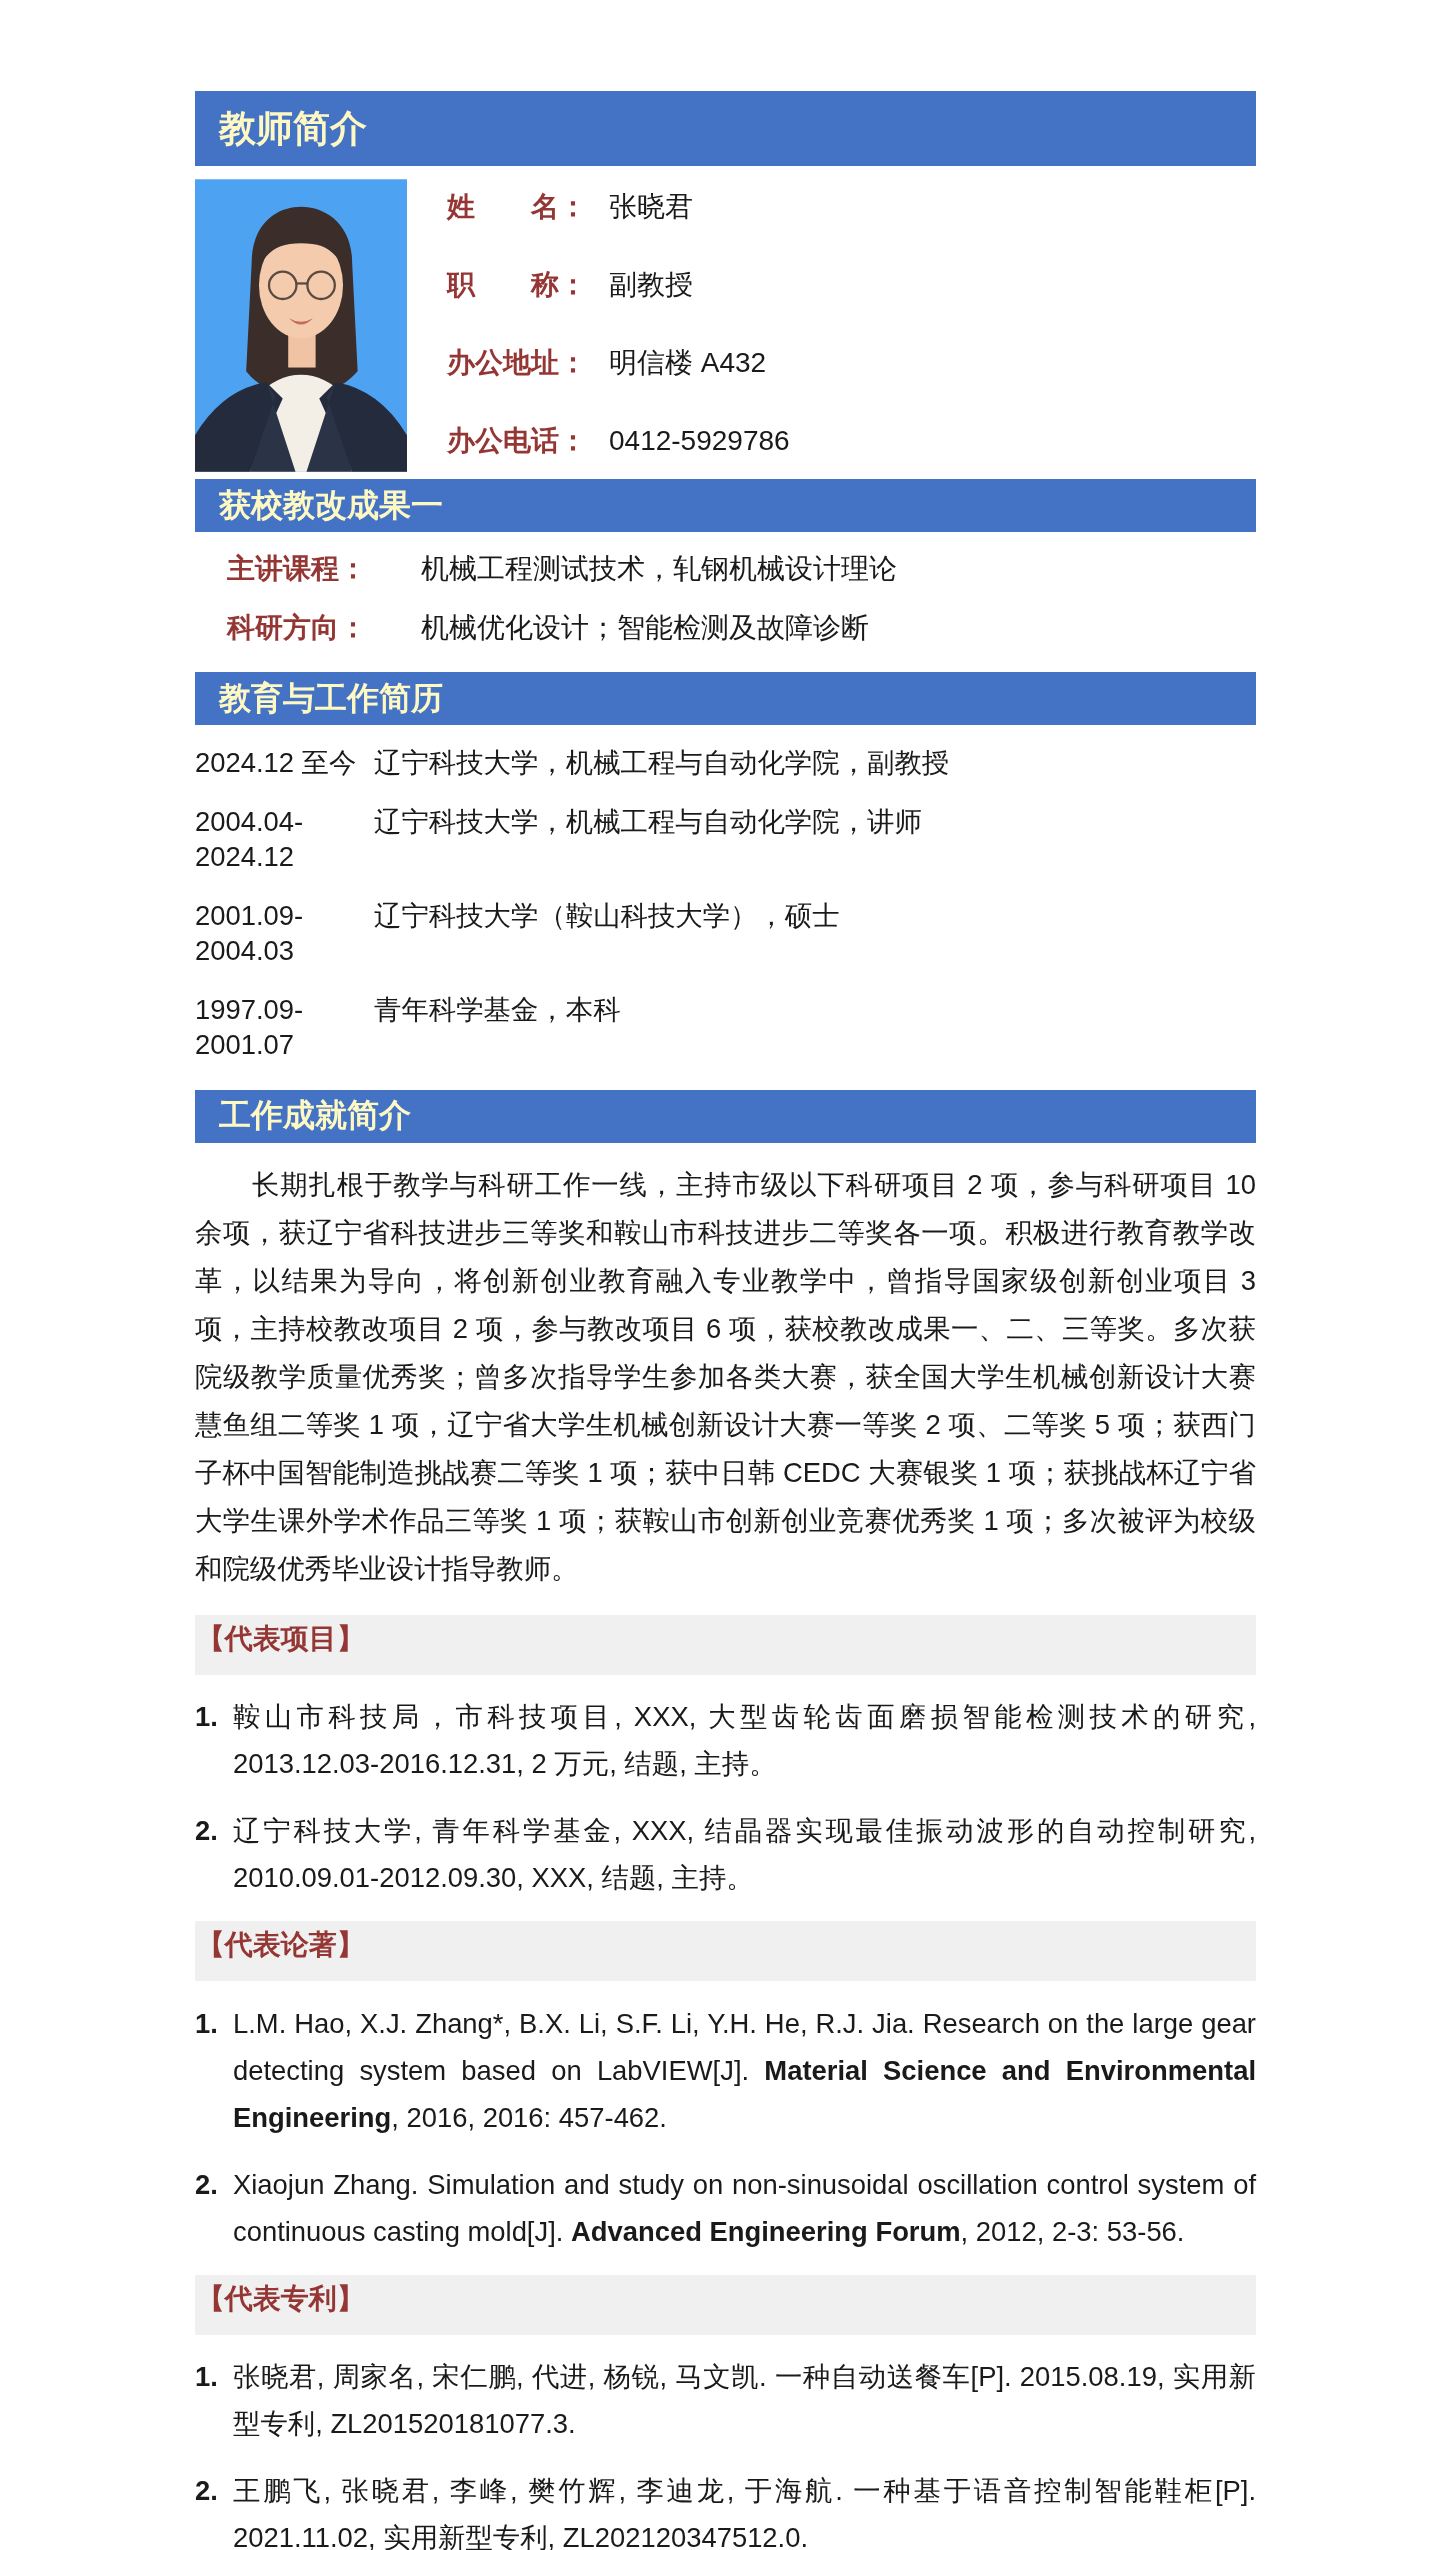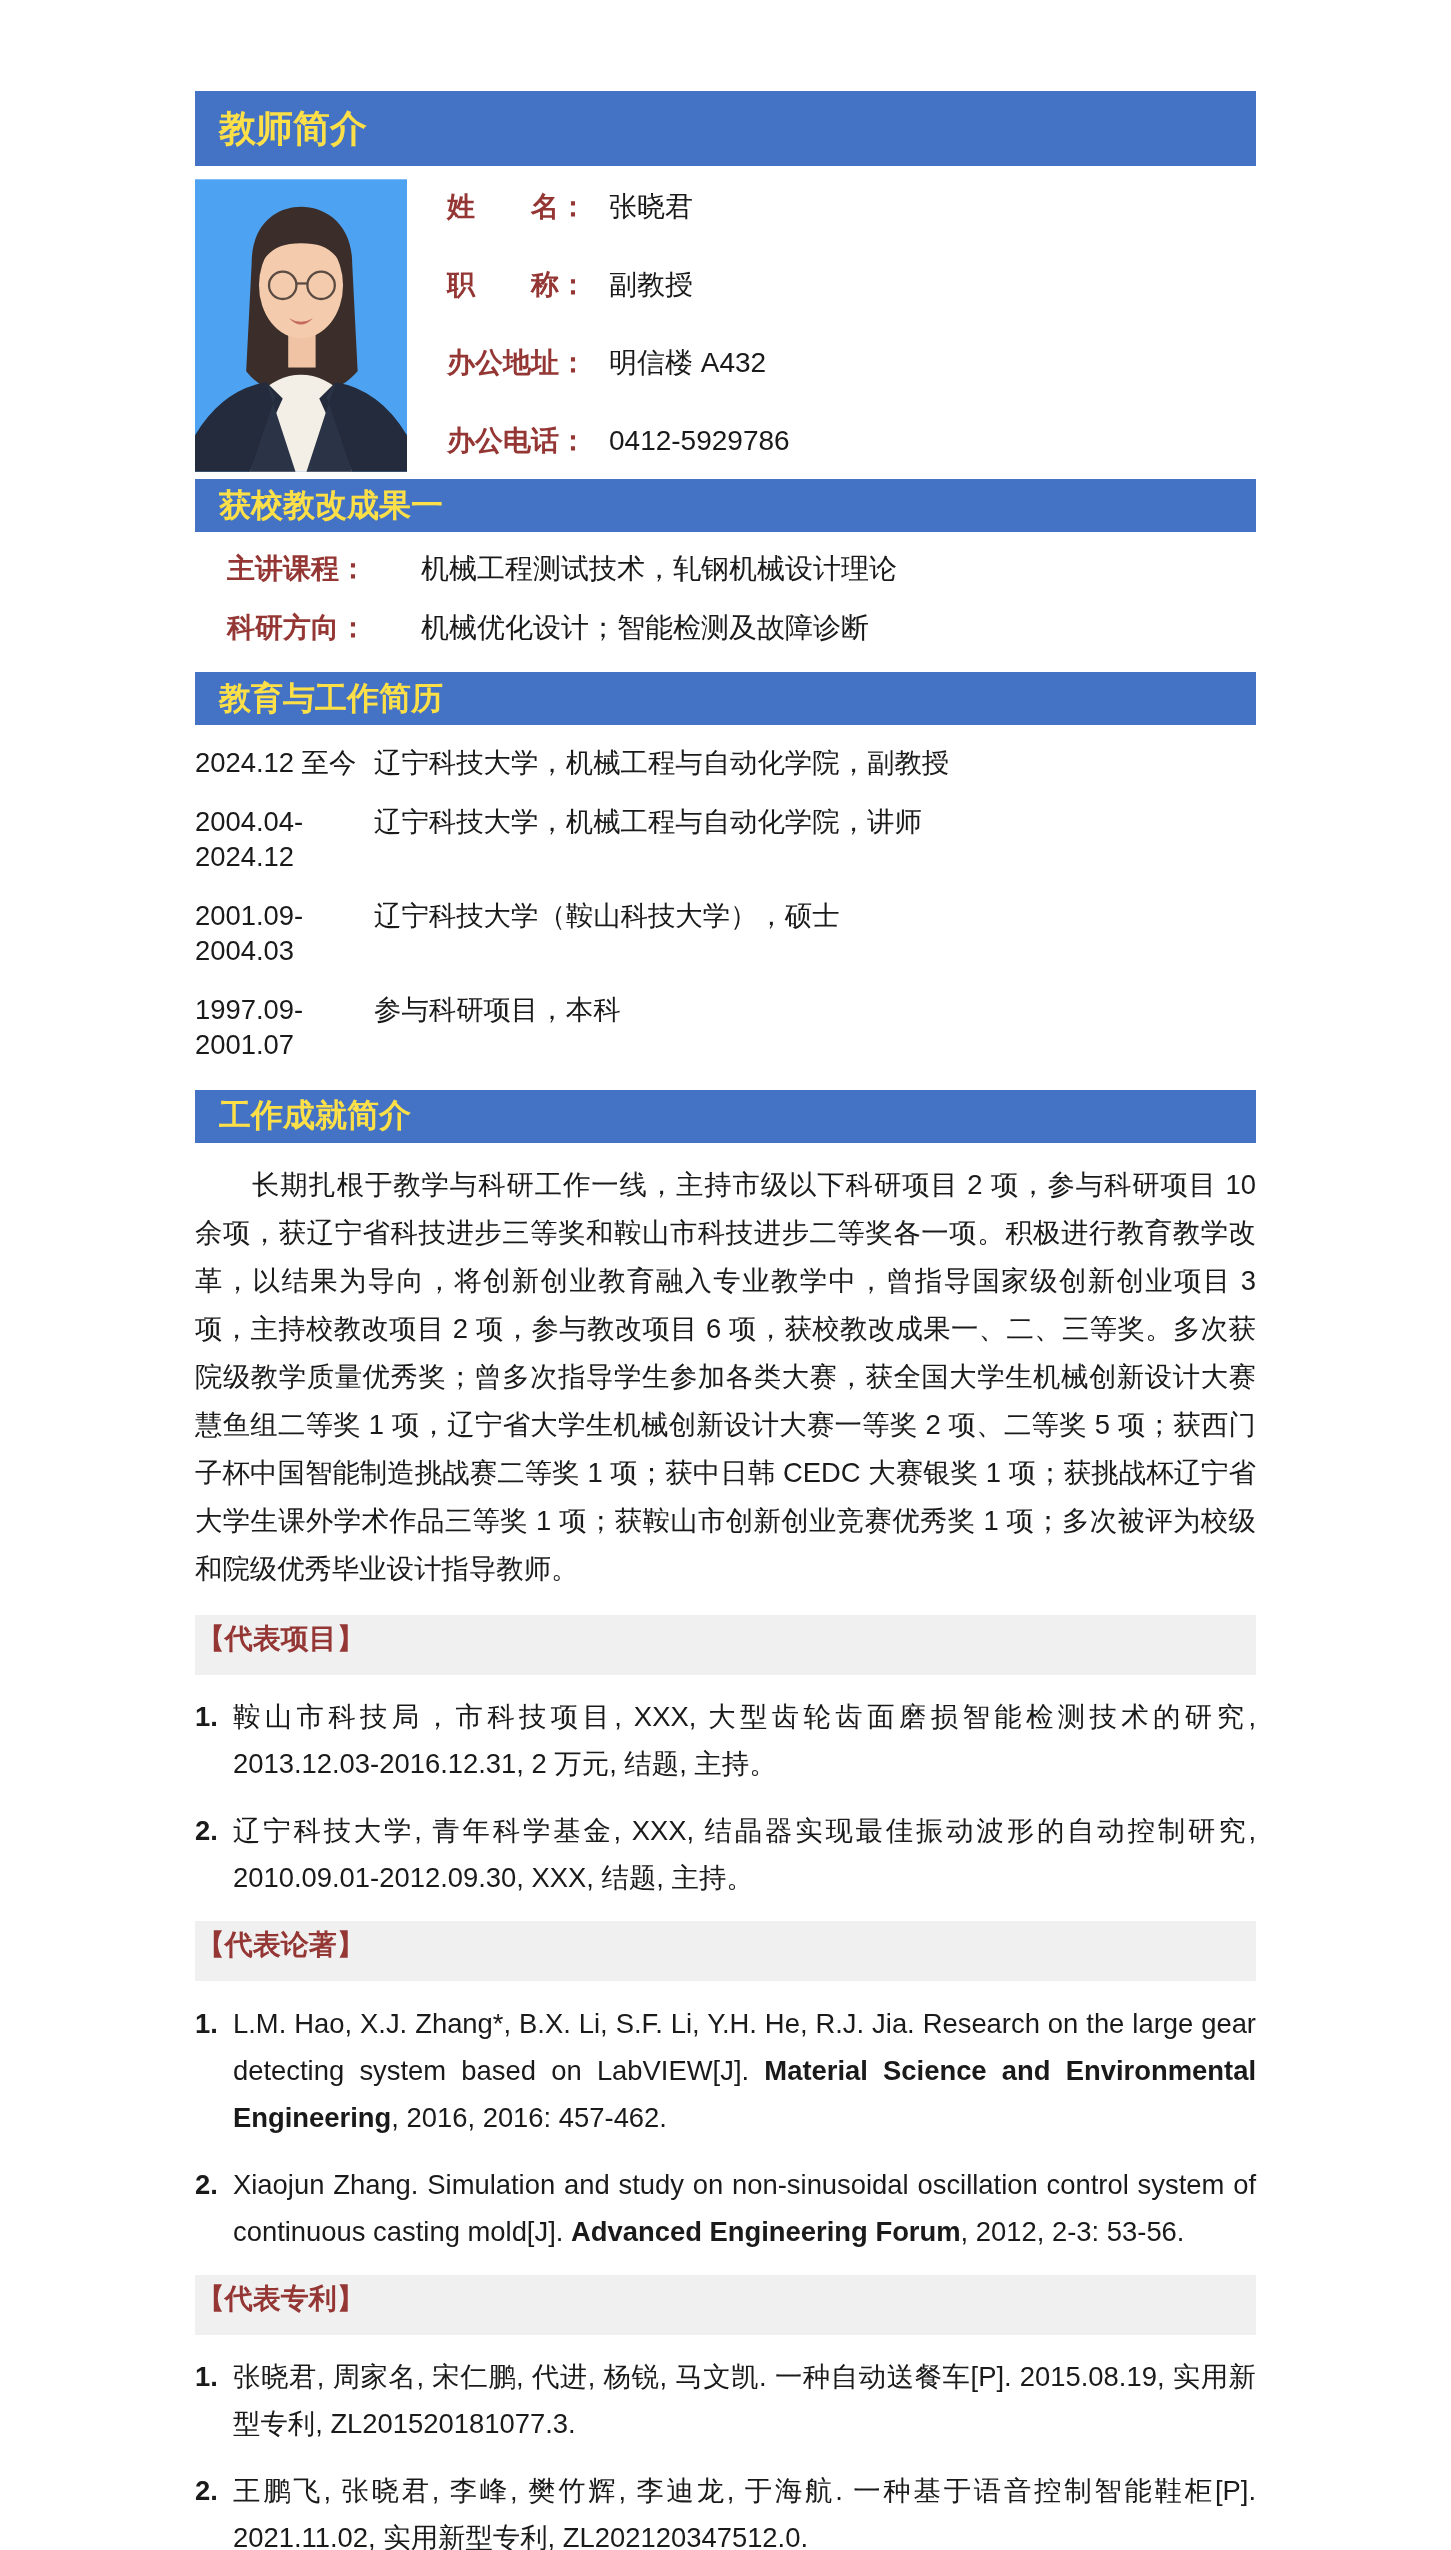--- a/index.html
+++ b/index.html
@@ -2,21 +2,21 @@
 <html style="font-size:14.6px"><head>
 <meta charset="utf-8">
 <style>
   * { margin:0; padding:0; box-sizing:border-box; }
   html,body { background:#ffffff; }
   body { font-family:"Liberation Sans","DejaVu Sans",sans-serif; color:#1a1a1a; }
   .page { width:1451px; height:2550px; background:#ffffff; overflow:hidden; position:relative; }
   .content { width:1061px; margin:0 auto; padding-top:91px; }
 
   
-  .bar { background:#4472C4; color:#fde047; font-weight:bold; display:flex; align-items:center; padding-left:24px; }
+  .bar { background:#4472C4; color:#fef9c3; font-weight:bold; display:flex; align-items:center; padding-left:24px; }
   .title-bar { height:75px; font-size:37px; }
   .section-bar { height:53px; font-size:32px; }
 
   
   .profile { display:flex; margin-top:12.8px; height:293px; }
   .photo { width:212px; height:293px; flex:none; overflow:hidden; }
   .photo svg { display:block; }
   .info { flex:1; display:flex; flex-direction:column; justify-content:space-between; padding:9.1px 0 12.8px 40px;gap:16px; }
   .info-row { font-size:28px; line-height:37px; white-space:nowrap; }
   .label { color:#943634; font-weight:bold; margin-right:22px; }
@@ -118,21 +118,21 @@
       <div class="edu-row">
         <span class="period">2004.04-2024.12</span>
           <span class="detail">辽宁科技大学，机械工程与自动化学院，讲师</span>
       </div>
       <div class="edu-row">
         <span class="period">2001.09-2004.03</span>
           <span class="detail">辽宁科技大学（鞍山科技大学），硕士</span>
       </div>
       <div class="edu-row">
         <span class="period">1997.09-2001.07</span>
-          <span class="detail">参与科研项目，本科</span>
+          <span class="detail">青年科学基金，本科</span>
       </div>
     </div>
 
     <div class="bar section-bar">
       <span>工作成就简介</span>
     </div>
     <p class="achievement-text">长期扎根于教学与科研工作一线，主持市级以下科研项目 2 项，参与科研项目 10 余项，获辽宁省科技进步三等奖和鞍山市科技进步二等奖各一项。积极进行教育教学改革，以结果为导向，将创新创业教育融入专业教学中，曾指导国家级创新创业项目 3 项，主持校教改项目 2 项，参与教改项目 6 项，获校教改成果一、二、三等奖。多次获院级教学质量优秀奖；曾多次指导学生参加各类大赛，获全国大学生机械创新设计大赛慧鱼组二等奖 1 项，辽宁省大学生机械创新设计大赛一等奖 2 项、二等奖 5 项；获西门子杯中国智能制造挑战赛二等奖 1 项；获中日韩 CEDC 大赛银奖 1 项；获挑战杯辽宁省大学生课外学术作品三等奖 1 项；获鞍山市创新创业竞赛优秀奖 1 项；多次被评为校级和院级优秀毕业设计指导教师。</p>
 
 
     <div class="sub-header">

